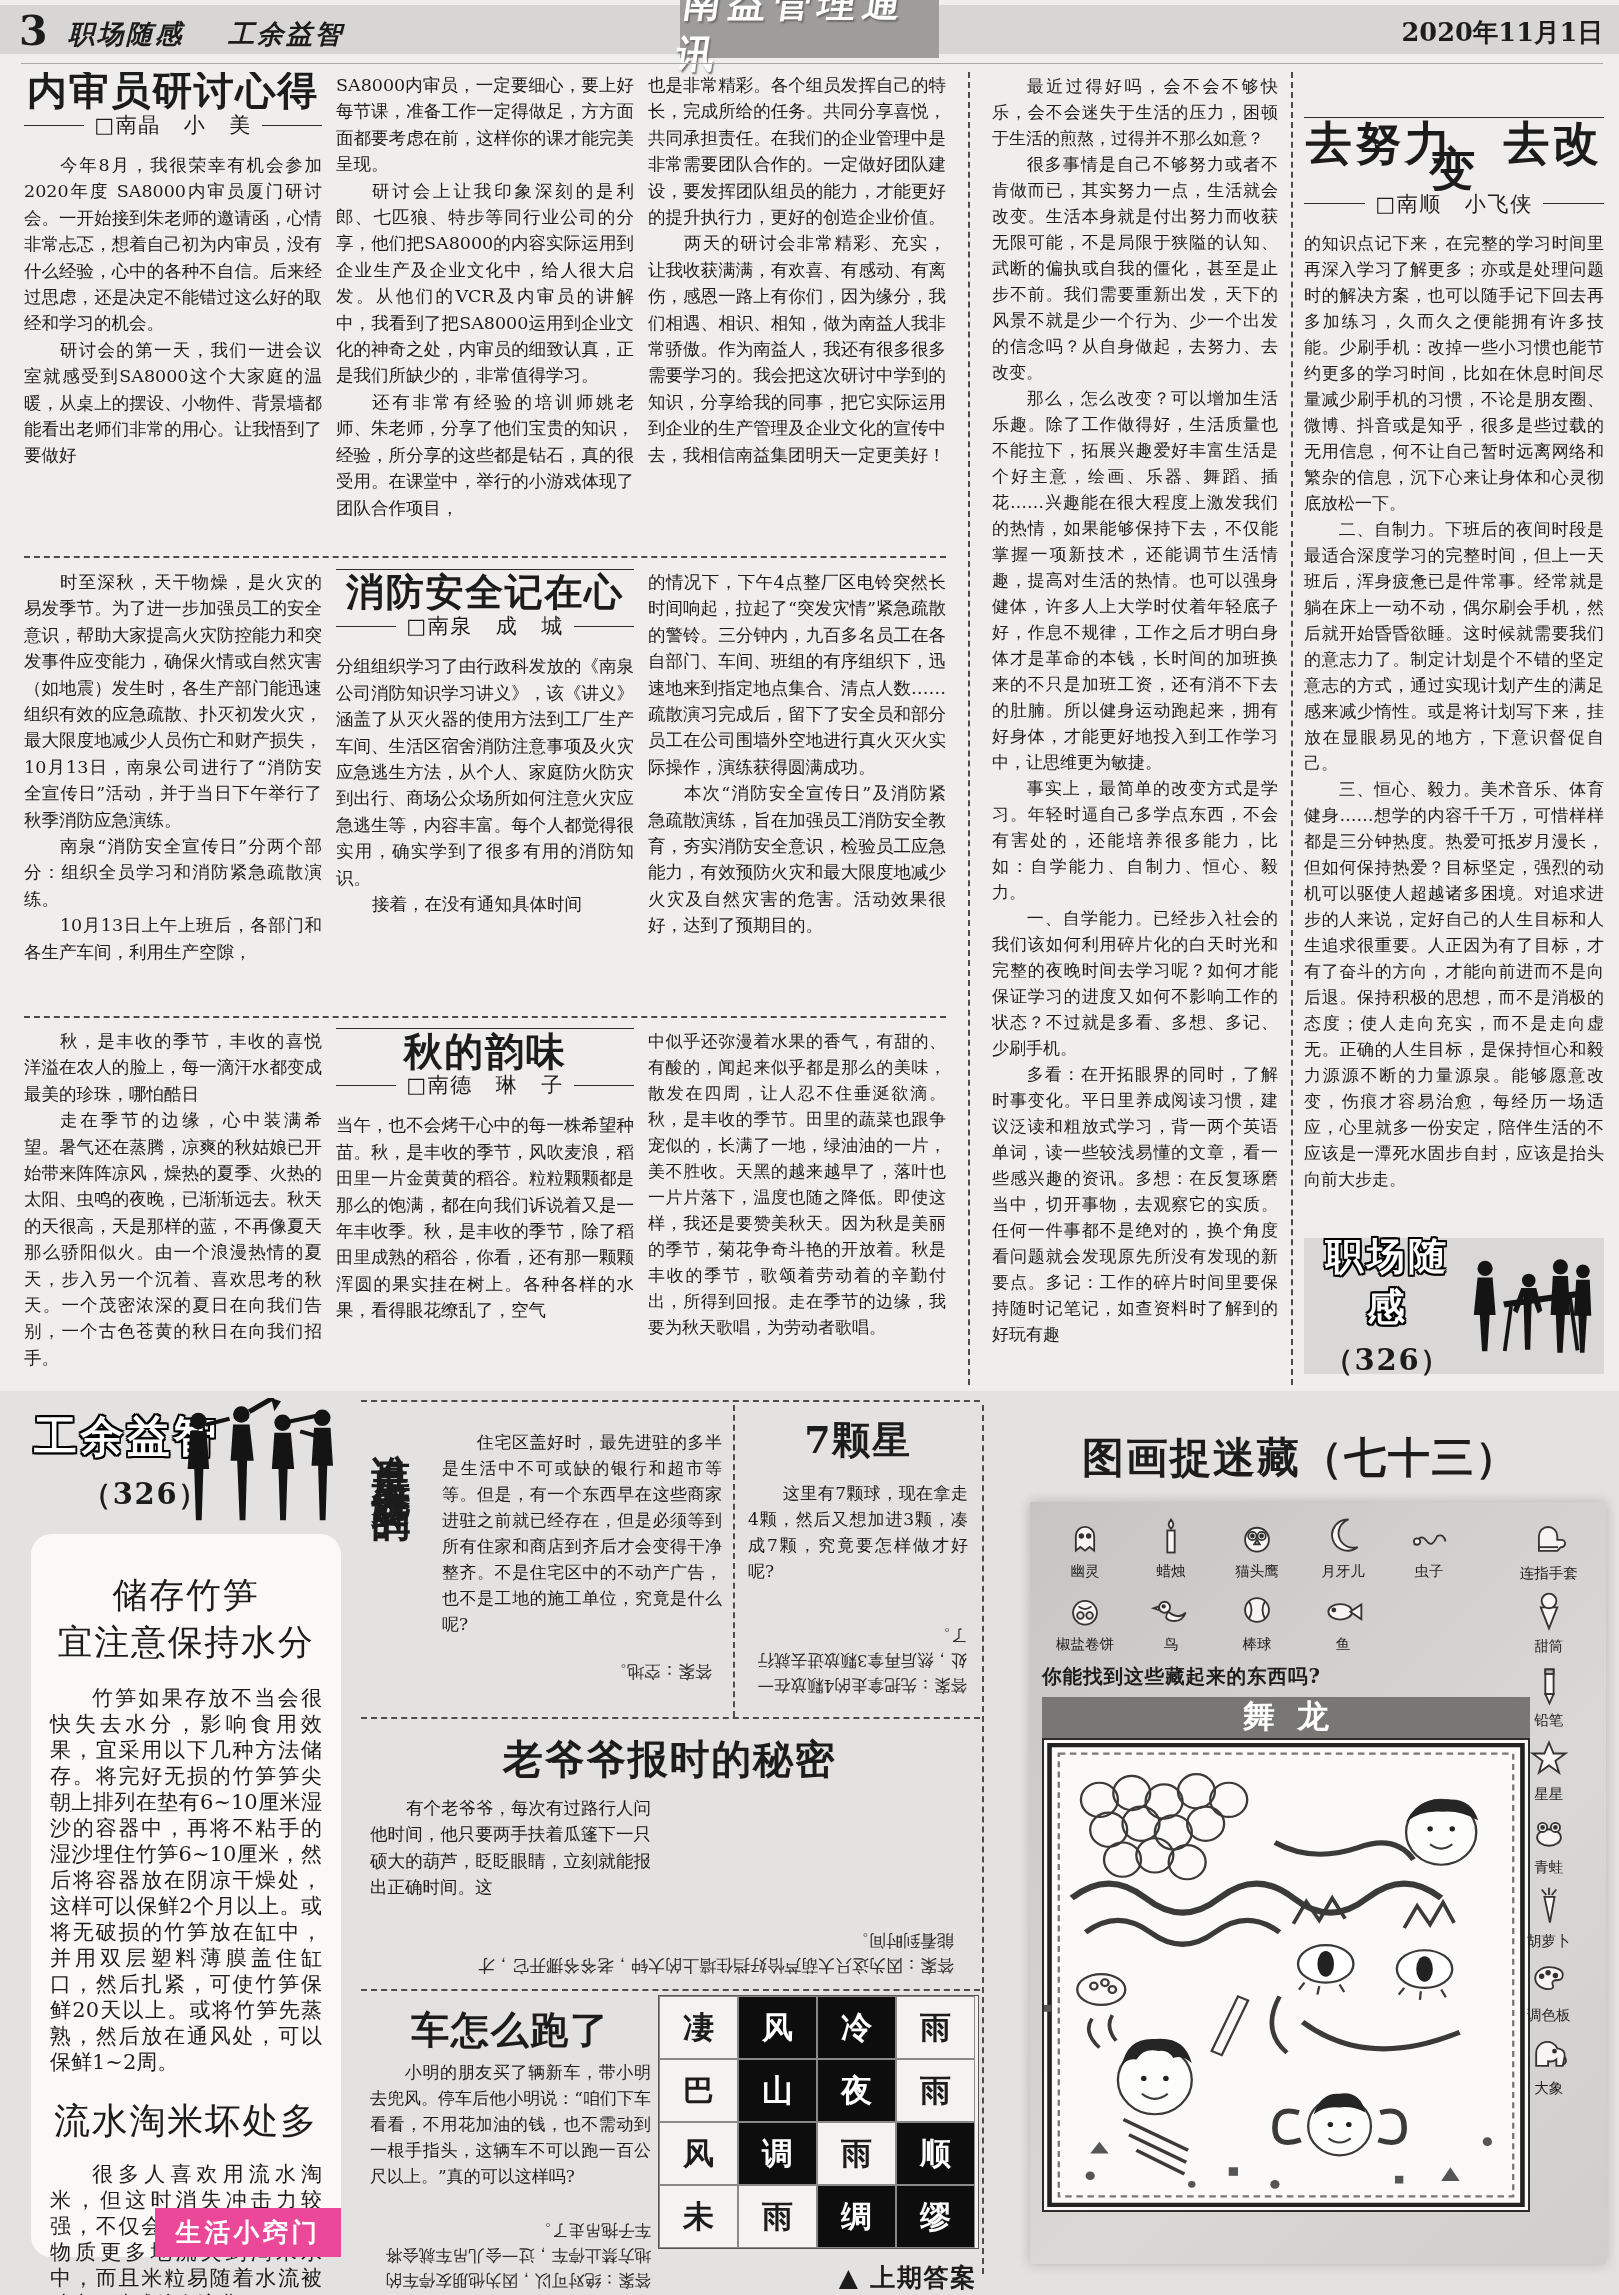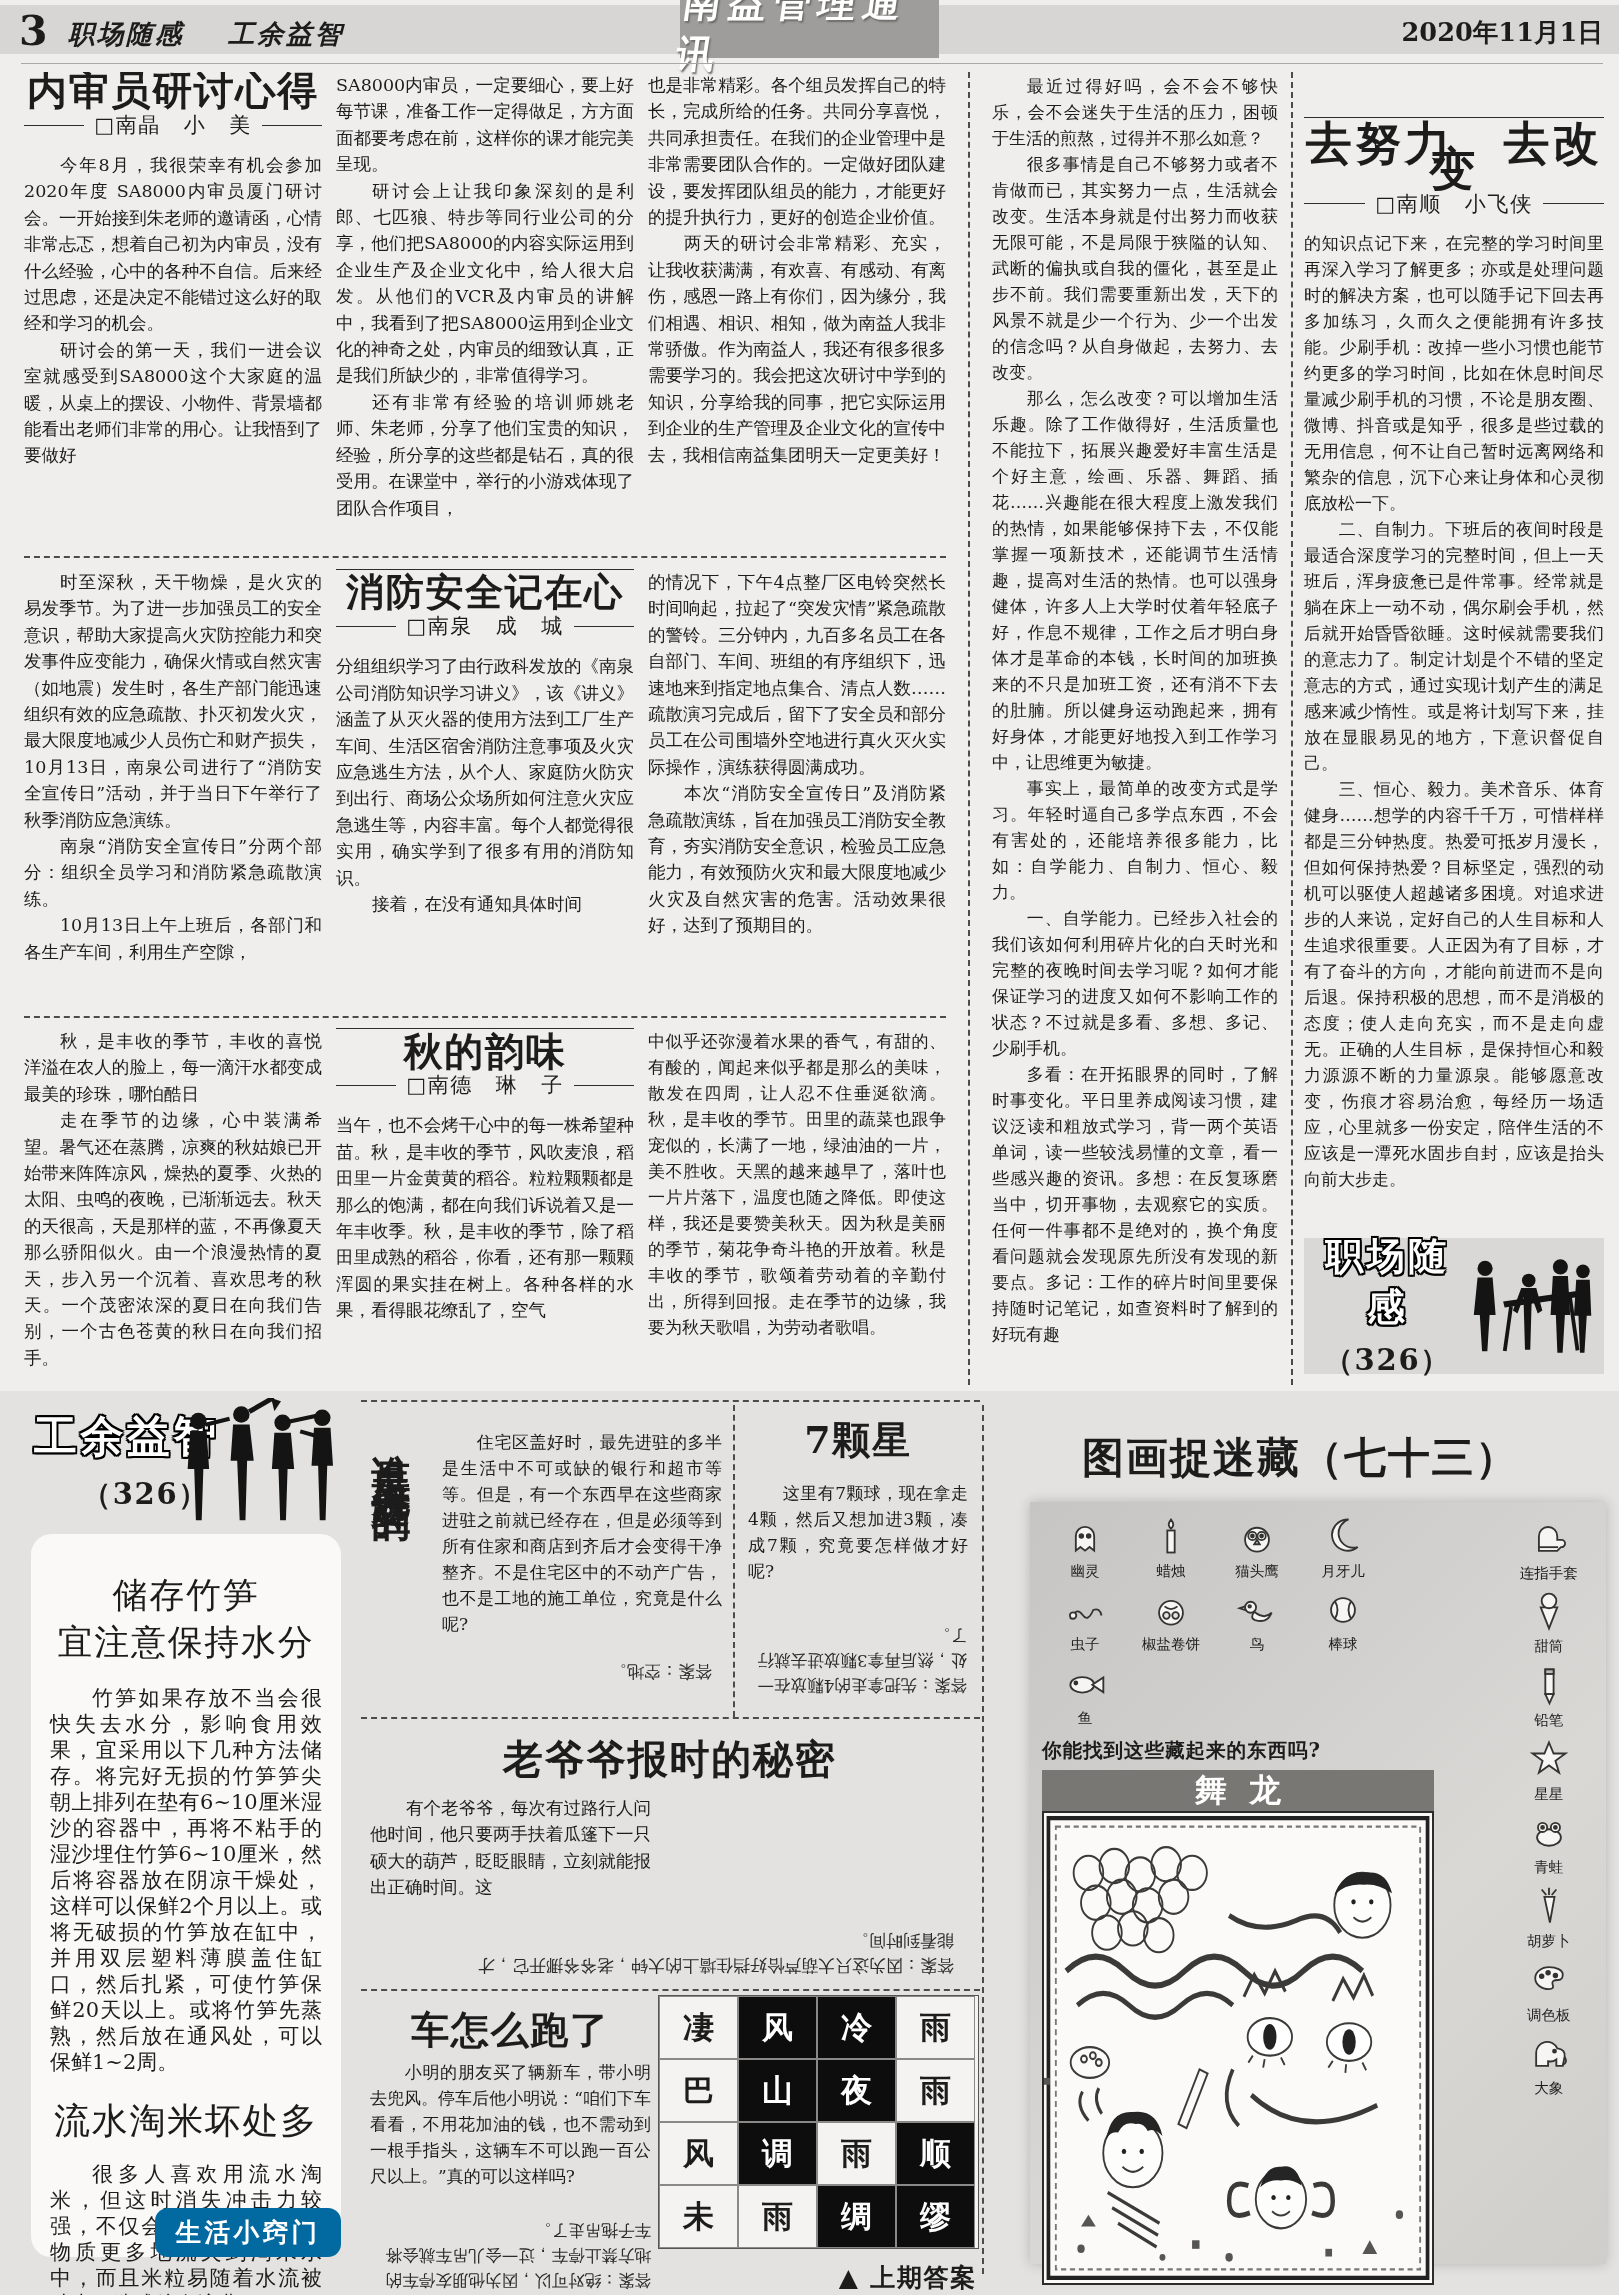--- a/index.html
+++ b/index.html
@@ -32,34 +32,34 @@
   
   .badgebox { background:#d9d8d6; display:flex; align-items:center; padding:8.5px 12px; gap:5.1px; }
   .outline { color:#fff; font-weight:900;
     text-shadow:1.7px 0 #000,-1.7px 0 #000,0 1.7px #000,0 -1.7px #000,1.7px 1.7px #000,-1.7px -1.7px #000,1.7px -1.7px #000,-1.7px 1.7px #000; }
   .issue { font-weight:700; letter-spacing:1.7px; }
   
   .graysec { background:#e3e2e0; }
   .tipsbox { background:#faf9f7; border-radius:20.5px; padding:13.6px 19px; }
   .tiptitle { font-weight:400; text-align:center; letter-spacing:1.7px; }
   .tipbody { font-size:21px; line-height:26px; text-align:justify; text-indent:2em; }
-  .lifelabel { position:absolute; right:0; bottom:0; background:#0369a1; color:#fff;
-               font-size:25.6px; font-weight:700; padding:6.8px 20.5px; letter-spacing:3.4px;border-radius:13px; }
+  .lifelabel { position:absolute; right:0; bottom:0; background:#ec4899; color:#fff;
+               font-size:25.6px; font-weight:700; padding:6.8px 20.5px; letter-spacing:3.4px; }
   .vtitle { writing-mode:vertical-rl; text-orientation:upright; font-weight:900; letter-spacing:8.5px; }
   .flip { transform:rotate(180deg); font-size:17px; line-height:25px; text-align:left; color:#2a2a28; }
   
   .grid4 { display:grid; grid-template-columns:repeat(4,79px); grid-auto-rows:63px;
            border:1.7px solid #555; width:321px; background:#f4f3f1; }
   .gcell { display:flex; align-items:center; justify-content:center; font-size:31px; font-weight:700;
            border:0.9px solid #8a8988; }
   .gcell.dark { background:#0d0d0d; color:#fff; }
   .gridcap { font-size:25px; font-weight:700; text-align:right; letter-spacing:1.7px; }
   
   .puzzlebox { background:linear-gradient(135deg,#c6c5c3,#d9d8d5 60%,#cfcecb); box-shadow:0 0 12px #00000033; }
-  .hp-left { position:absolute; left:12px; top:10.2px; width:392px; }
+  .hp-left { position:absolute; left:12px; top:10.2px; width:488px; }
   .hp-items { display:flex; flex-wrap:wrap; }
   .hp-item { width:86px; display:flex; flex-direction:column; align-items:center; padding:1.7px 0 5.1px; }
   .hp-item svg { width:44px; height:44px; }
   .hp-label { font-size:14.5px; margin-top:0.9px; }
   .hp-strip { position:absolute; right:6.8px; top:12px; width:101px; display:flex; flex-direction:column; align-items:center; }
   .hp-strip .hp-item { width:94px; }
   .hp-prompt { font-size:19.6px; font-weight:900; margin:3.4px 0 6.8px; letter-spacing:0.9px; }
   .hp-banner { height:41px; background:#787773; color:#fff; font-size:32px; font-weight:700;
                display:flex; align-items:center; justify-content:center; letter-spacing:22px; text-indent:22px; }
   .hp-scene { height:474px; background:#fbfaf8; border:2.6px solid #2c2c2c; position:relative; overflow:hidden; }

